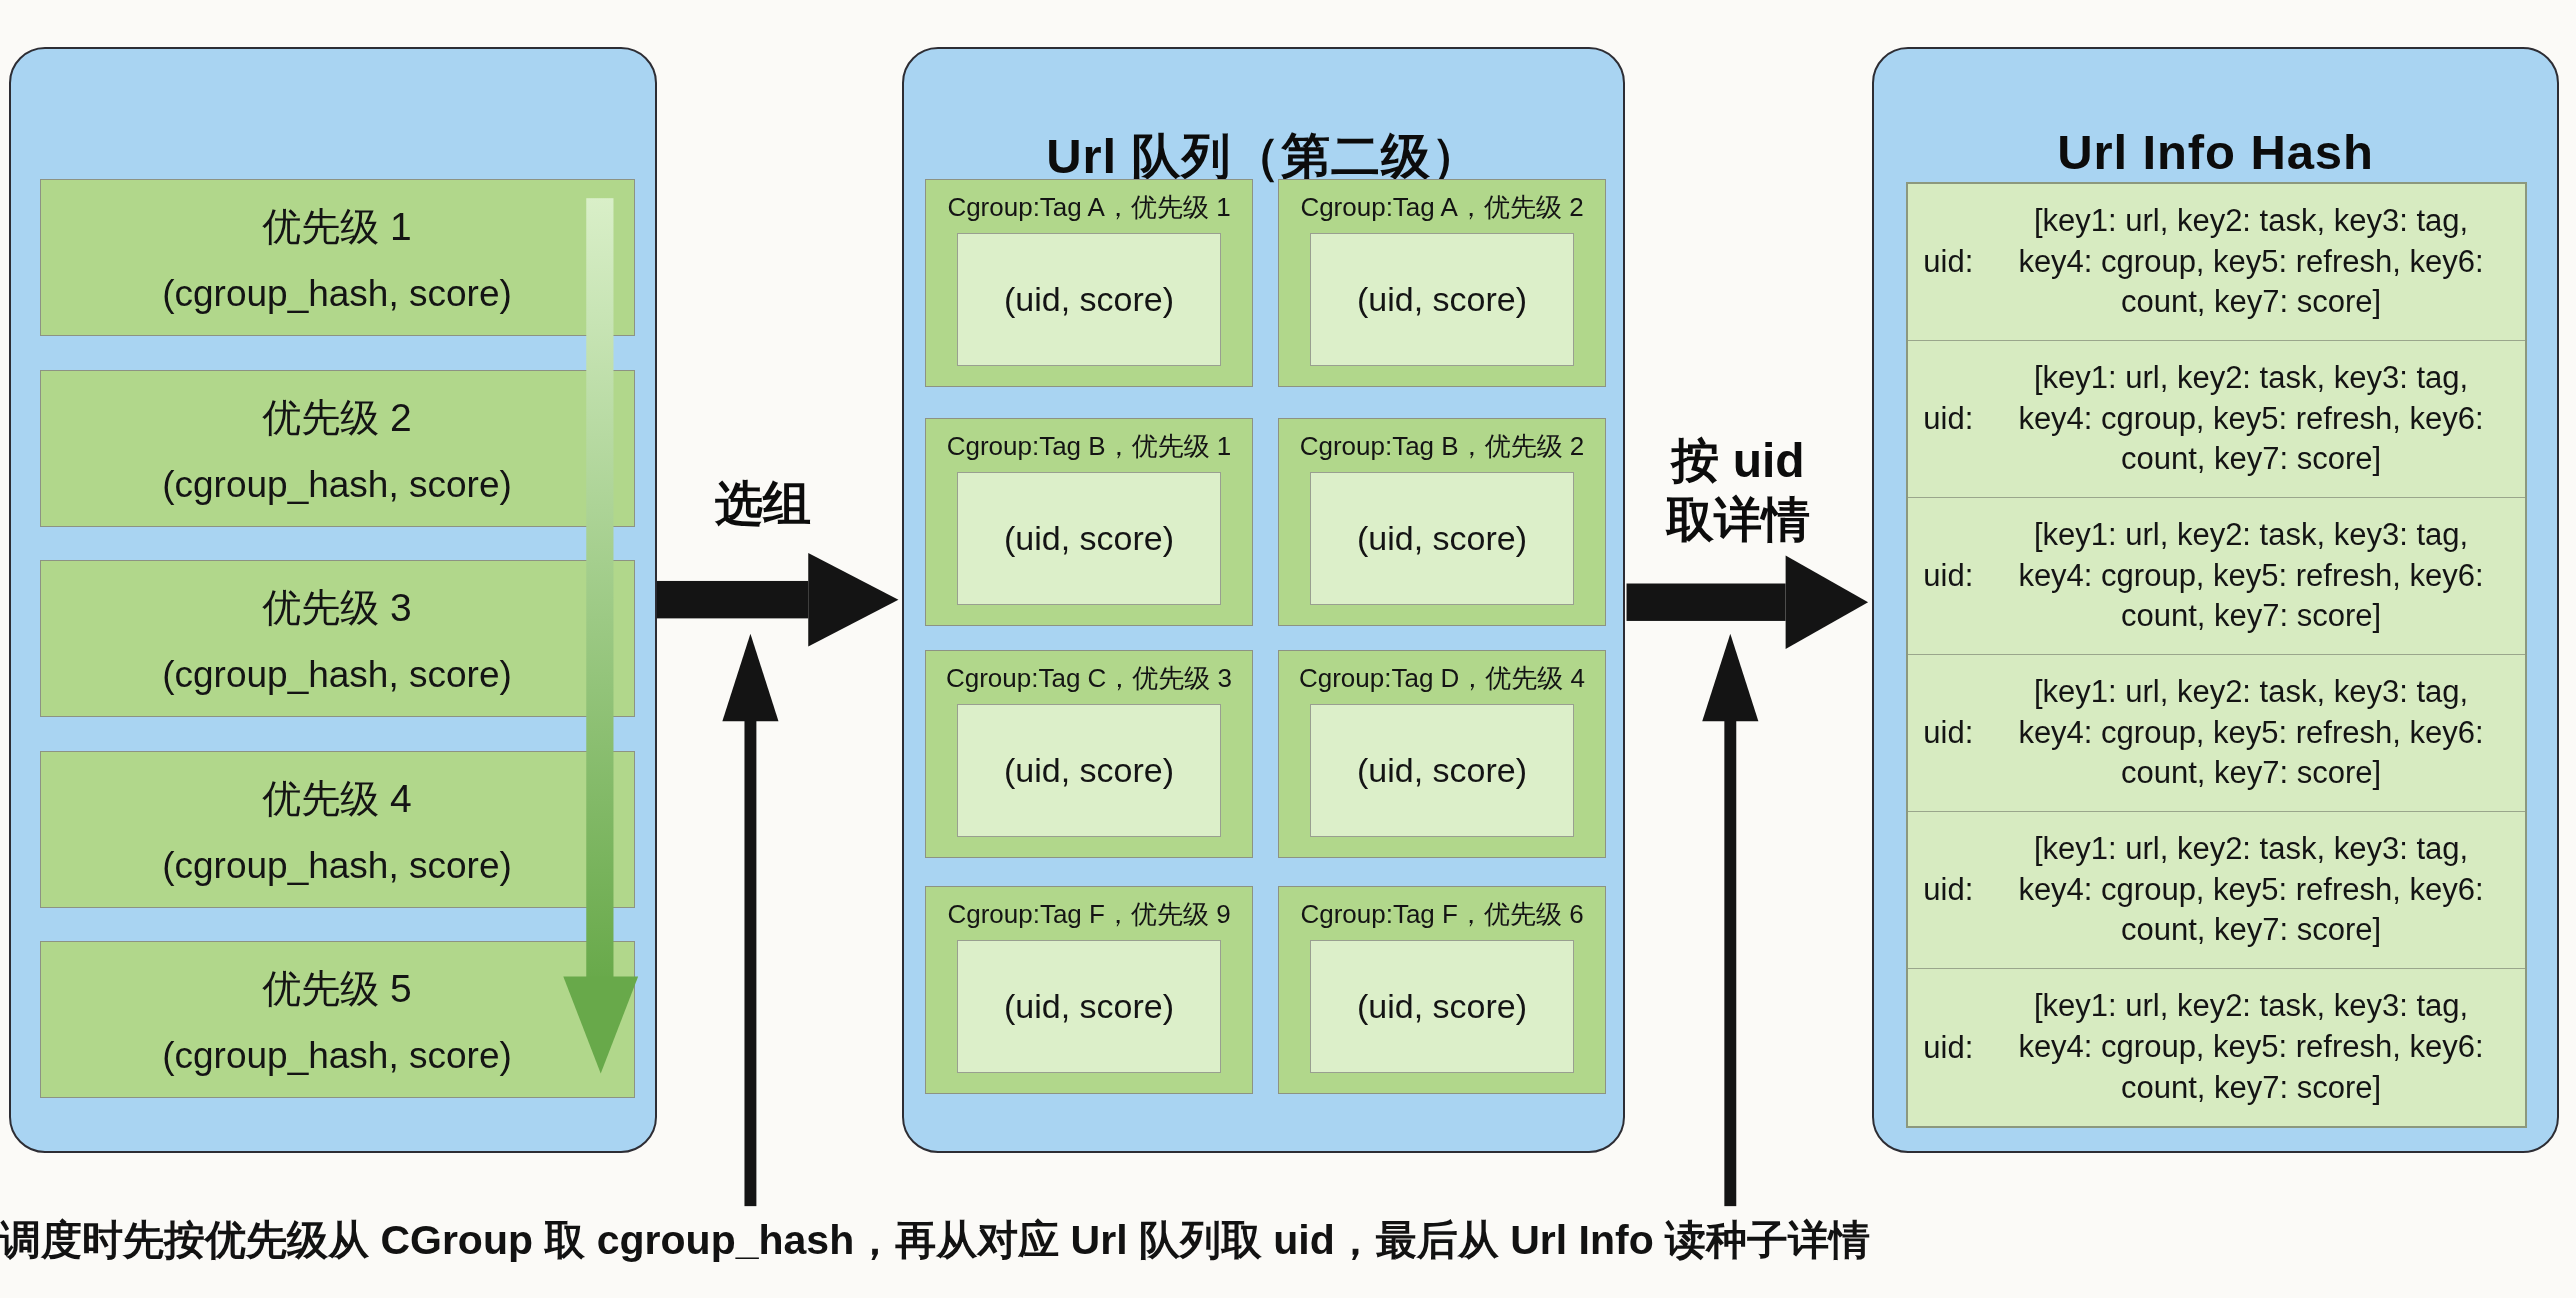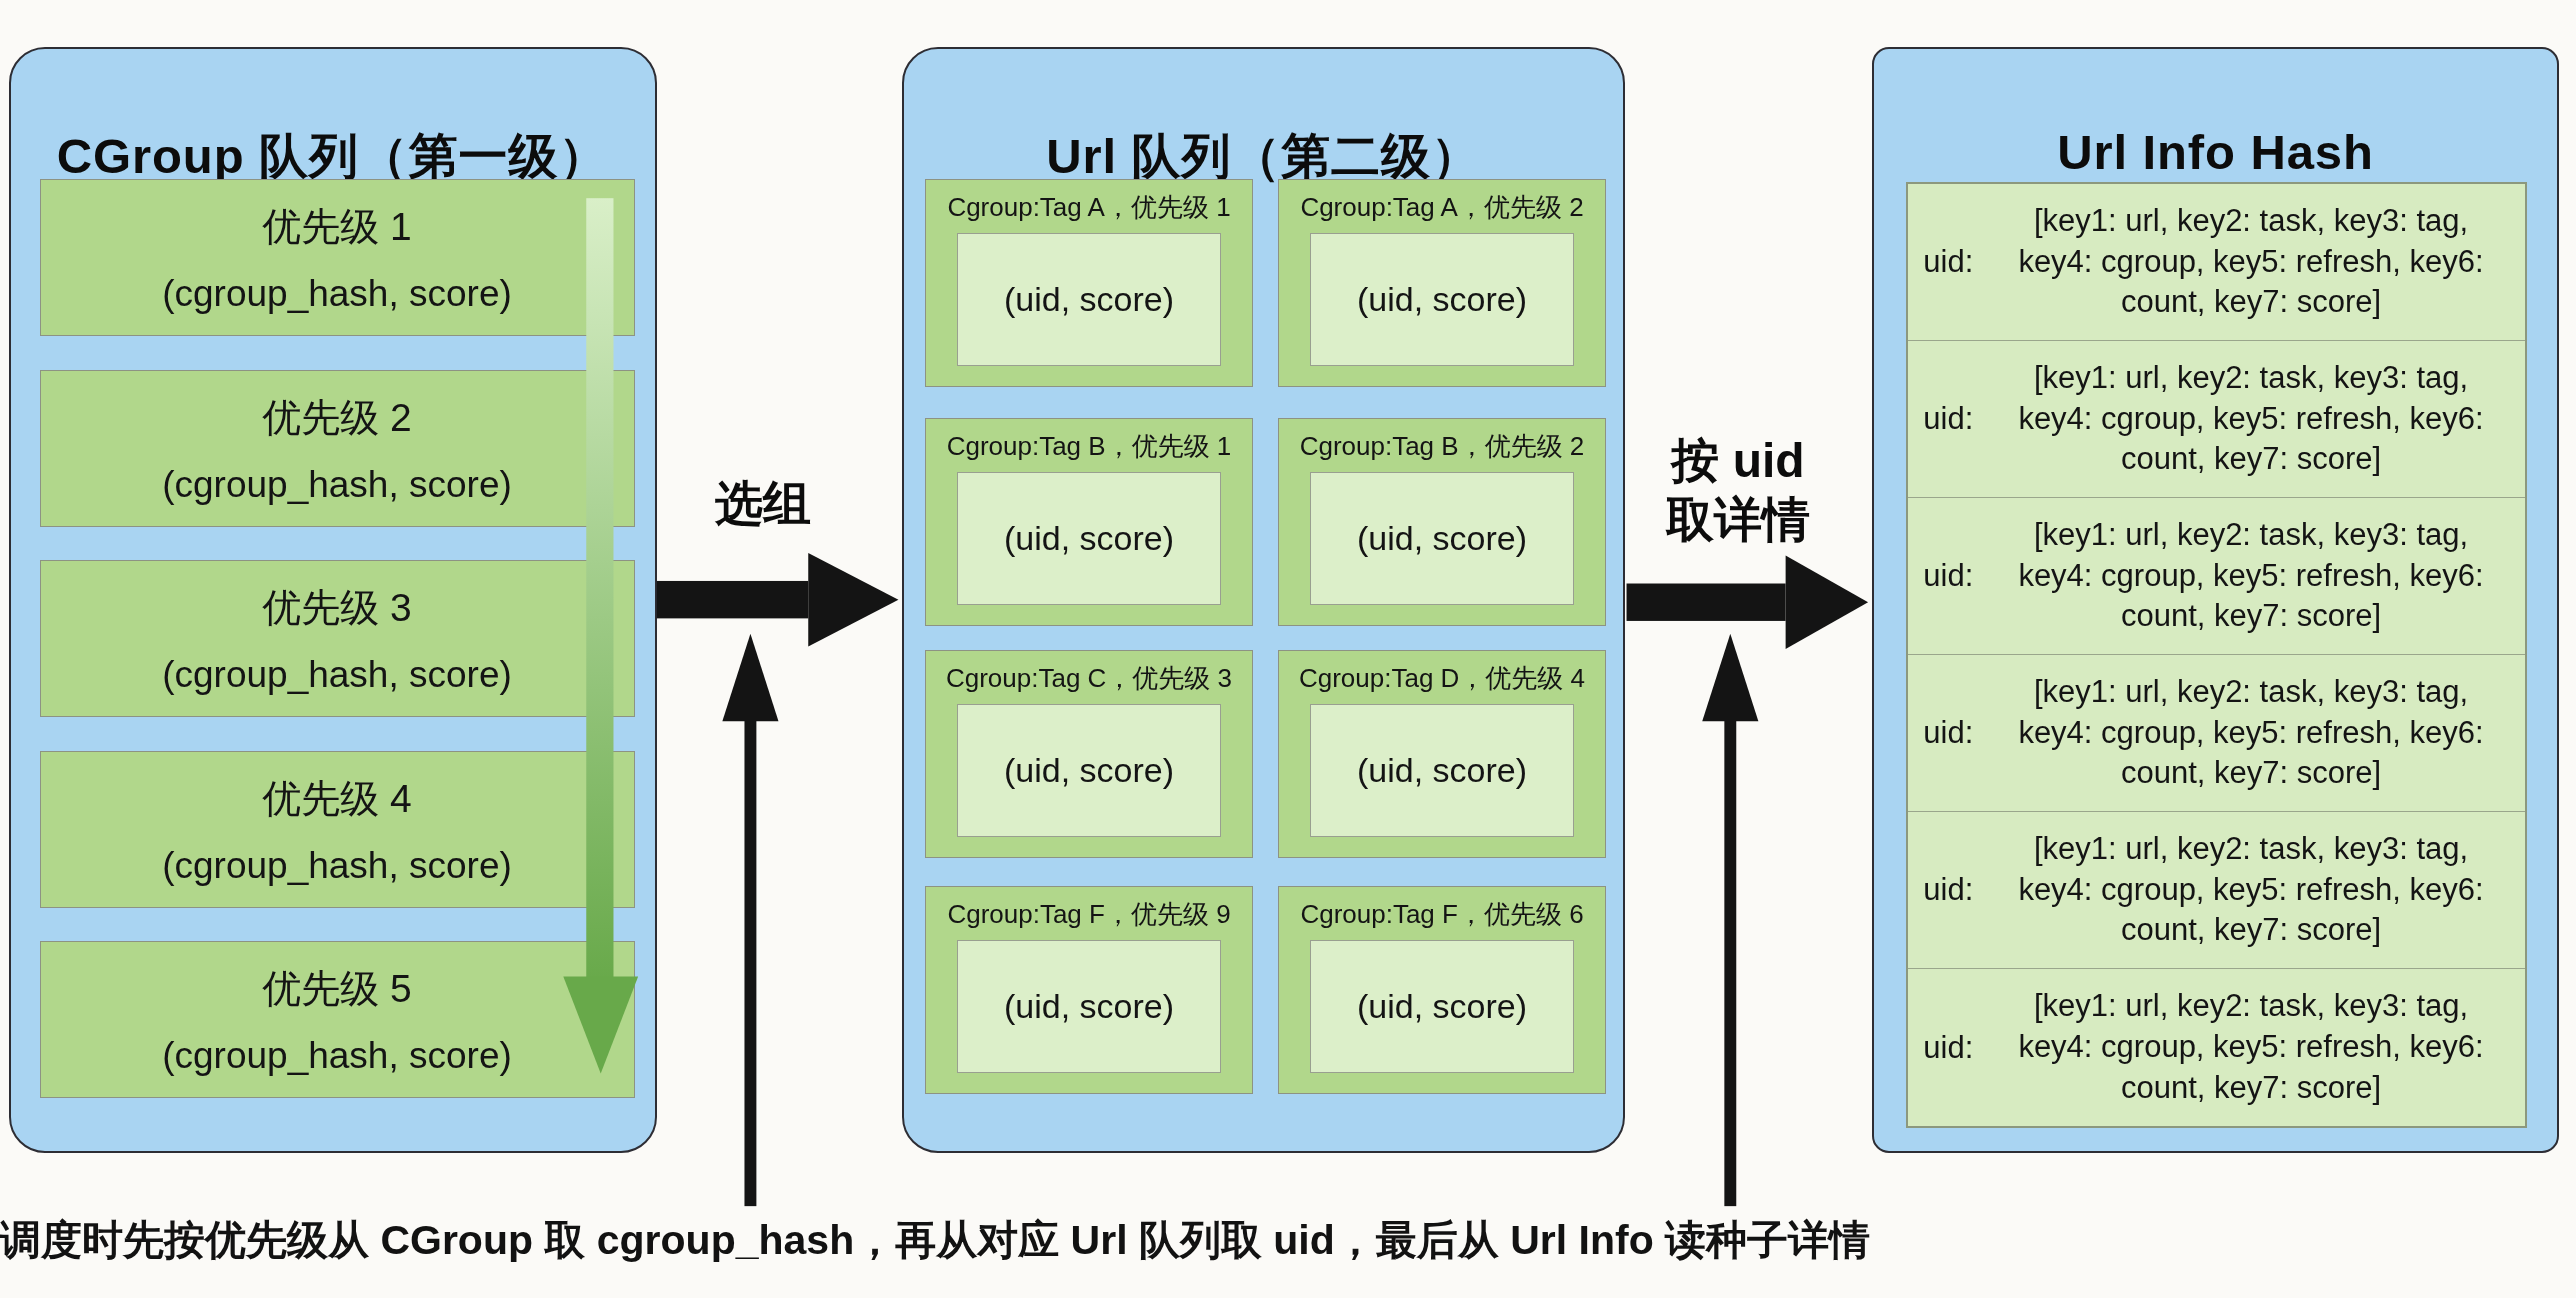--- a/index.html
+++ b/index.html
@@ -11,21 +11,21 @@
   }
   .panel{
     position:absolute;top:47px;height:1106px;
     background:#a9d4f2;
     border:2.6px solid #2d2d34;
     border-radius:36px;
     box-sizing:border-box;
   }
   #panel-left{left:8.5px;width:648px;}
   #panel-mid{left:902px;width:723px;}
-  #panel-right{left:1872px;width:687px;border-radius:17px;}
+  #panel-right{left:1872px;width:687px;}
   .panel-title{
     position:absolute;left:0;right:0;top:75px;margin:0;
     text-align:center;font-size:49px;font-weight:700;color:#0c0c0c;
     letter-spacing:0.9px;
   }
   
   .pri-box{
     position:absolute;left:29px;width:595px;height:157px;
     background:#b1d78b;border:1.7px solid #8d9383;box-sizing:border-box;
     display:flex;flex-direction:column;align-items:center;justify-content:center;
@@ -79,21 +79,20 @@
   #caption{
     position:absolute;left:0;right:0;top:1213px;
     font-size:41px;font-weight:700;color:#121212;
   }
   #arrows-overlay{position:absolute;left:0;top:0;pointer-events:none;}
 </style>
 </head>
 <body>
 
 <section class="panel" id="panel-left">
-  <h2 class="panel-title">CGroup 队列（第一级）</h2>
 
   <div class="pri-box" style="top:130px">
     <div class="pri-line1">优先级 1</div>
     <div class="pri-line2">(cgroup_hash, score)</div>
   </div>
   <div class="pri-box" style="top:321px">
     <div class="pri-line1">优先级 2</div>
     <div class="pri-line2">(cgroup_hash, score)</div>
   </div>
   <div class="pri-box" style="top:511px">

